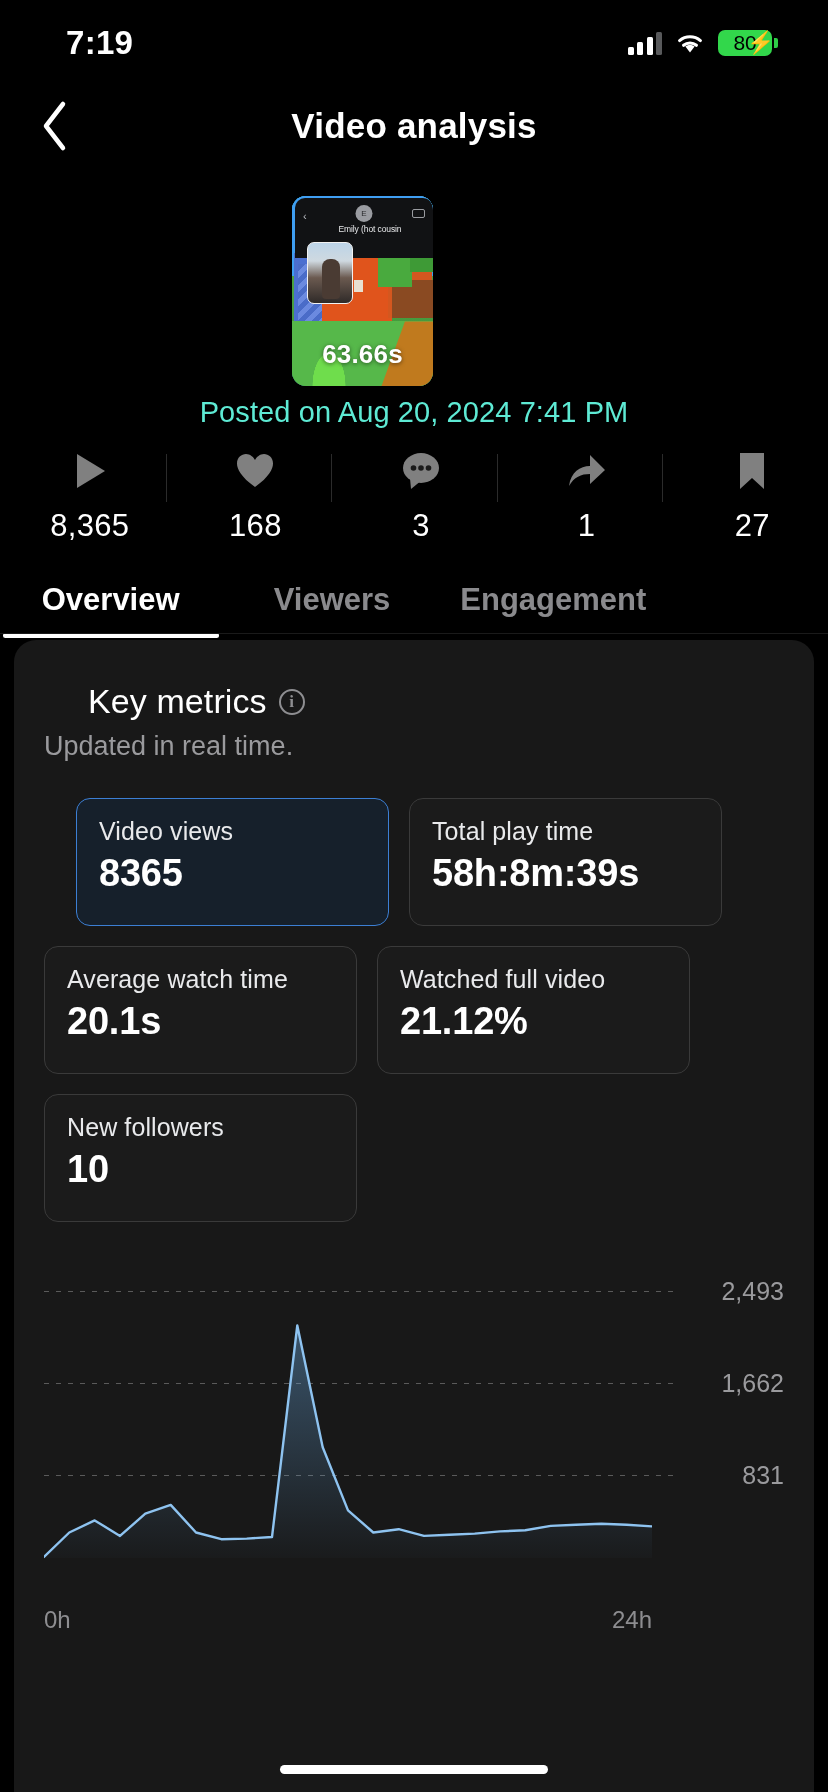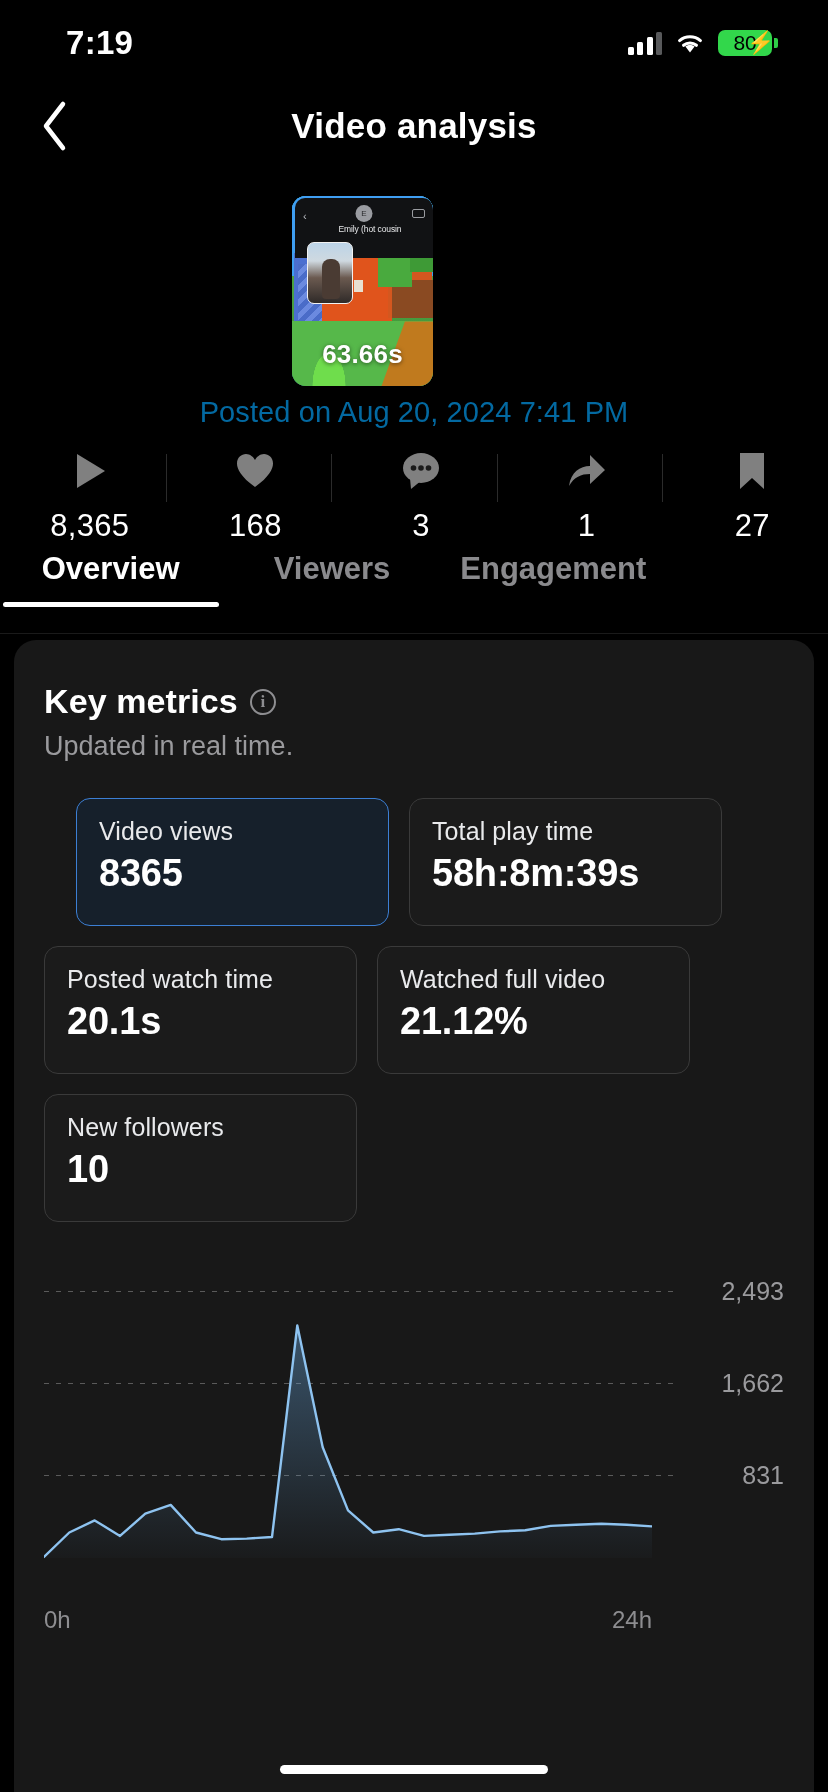--- a/index.html
+++ b/index.html
@@ -112,59 +112,59 @@
             border:1.5px solid #9a9ca1; border-radius:2px; }
   .thumb-dur {
     position:absolute; left:0; right:0; bottom:16px; text-align:center;
     color:#fff; font-size:26px; font-weight:700; letter-spacing:.2px;
     text-shadow:0 1px 4px rgba(0,0,0,.55);
   }
 
   
   .posted {
     position:absolute; top:396px; left:0; width:828px; text-align:center;
-    color:#0369a1; font-size:29px; letter-spacing:.1px;
+    color:#5eead4; font-size:29px; letter-spacing:.1px;
   }
 
   
   .stats {
     position:absolute; top:448px; left:0; width:828px; height:100px;
     display:flex;
   }
   .stat { flex:1; position:relative; display:flex; flex-direction:column;
           align-items:center; justify-content:flex-start;padding-left:14px; }
   .stat + .stat::before {
     content:""; position:absolute; left:0; top:6px; width:1px; height:48px;
     background:#2b2b2b;
   }
   .stat-icon { height:46px; display:flex; align-items:center; justify-content:center; }
   .stat-val { margin-top:14px; color:#fff; font-size:31px; font-weight:400; letter-spacing:.3px; }
 
   
   .tabs {
-    position:absolute; top:535px; left:0; width:664px; height:68px; display:flex;
+    position:absolute; top:566px; left:0; width:664px; height:68px; display:flex;
   }
   .tab { flex:1; display:flex; align-items:center; justify-content:center;
          font-size:31px; font-weight:700; color:#8a8a8d; position:relative; }
   .tab.active { color:#fff; }
   .tab.active::after {
     content:""; position:absolute; bottom:-4px; left:50%; transform:translateX(-50%);
     width:216px; height:5px; background:#fff; border-radius:3px;
   }
   .tab-sep { position:absolute; left:0; top:633px; width:828px; height:1px; background:#1a1a1a; }
 
   
   .panel {
     position:absolute; top:640px; left:14px; width:800px; height:1152px;
     background:#181818; border-radius:22px 22px 0 0; overflow:hidden;
   }
   .panel-inner { padding:42px 30px 0 30px; }
 
   .km-head { display:flex; align-items:center; gap:12px; }
-  .km-title { color:#fff; font-size:34px; font-weight:700; letter-spacing:.1px; }
+  .km-title { color:#fff; font-size:34px; font-weight:400; letter-spacing:.1px;margin-left:44px; }
   .info-icon {
     width:26px; height:26px; border-radius:50%; border:2px solid #8e8e91;
     color:#8e8e91; font-size:17px; font-weight:700; font-family:"Liberation Serif", serif;
     display:flex; align-items:center; justify-content:center; line-height:1;
   }
   .km-sub { margin-top:10px; color:#9a9a9d; font-size:27px; }
 
   .cards { margin-top:36px; display:flex; flex-wrap:wrap; gap:20px; }
   .card {
     width:313px; height:128px; border-radius:14px;
@@ -335,21 +335,21 @@
       <div class="cards">
         <div class="card selected">
           <div class="card-label">Video views</div>
           <div class="card-value">8365</div>
         </div>
         <div class="card">
           <div class="card-label">Total play time</div>
           <div class="card-value">58h:8m:39s</div>
         </div>
         <div class="card">
-          <div class="card-label">Posted watch time</div>
+          <div class="card-label">Average watch time</div>
           <div class="card-value">20.1s</div>
         </div>
         <div class="card">
           <div class="card-label">Watched full video</div>
           <div class="card-value">21.12%</div>
         </div>
         <div class="card">
           <div class="card-label">New followers</div>
           <div class="card-value">10</div>
         </div>

